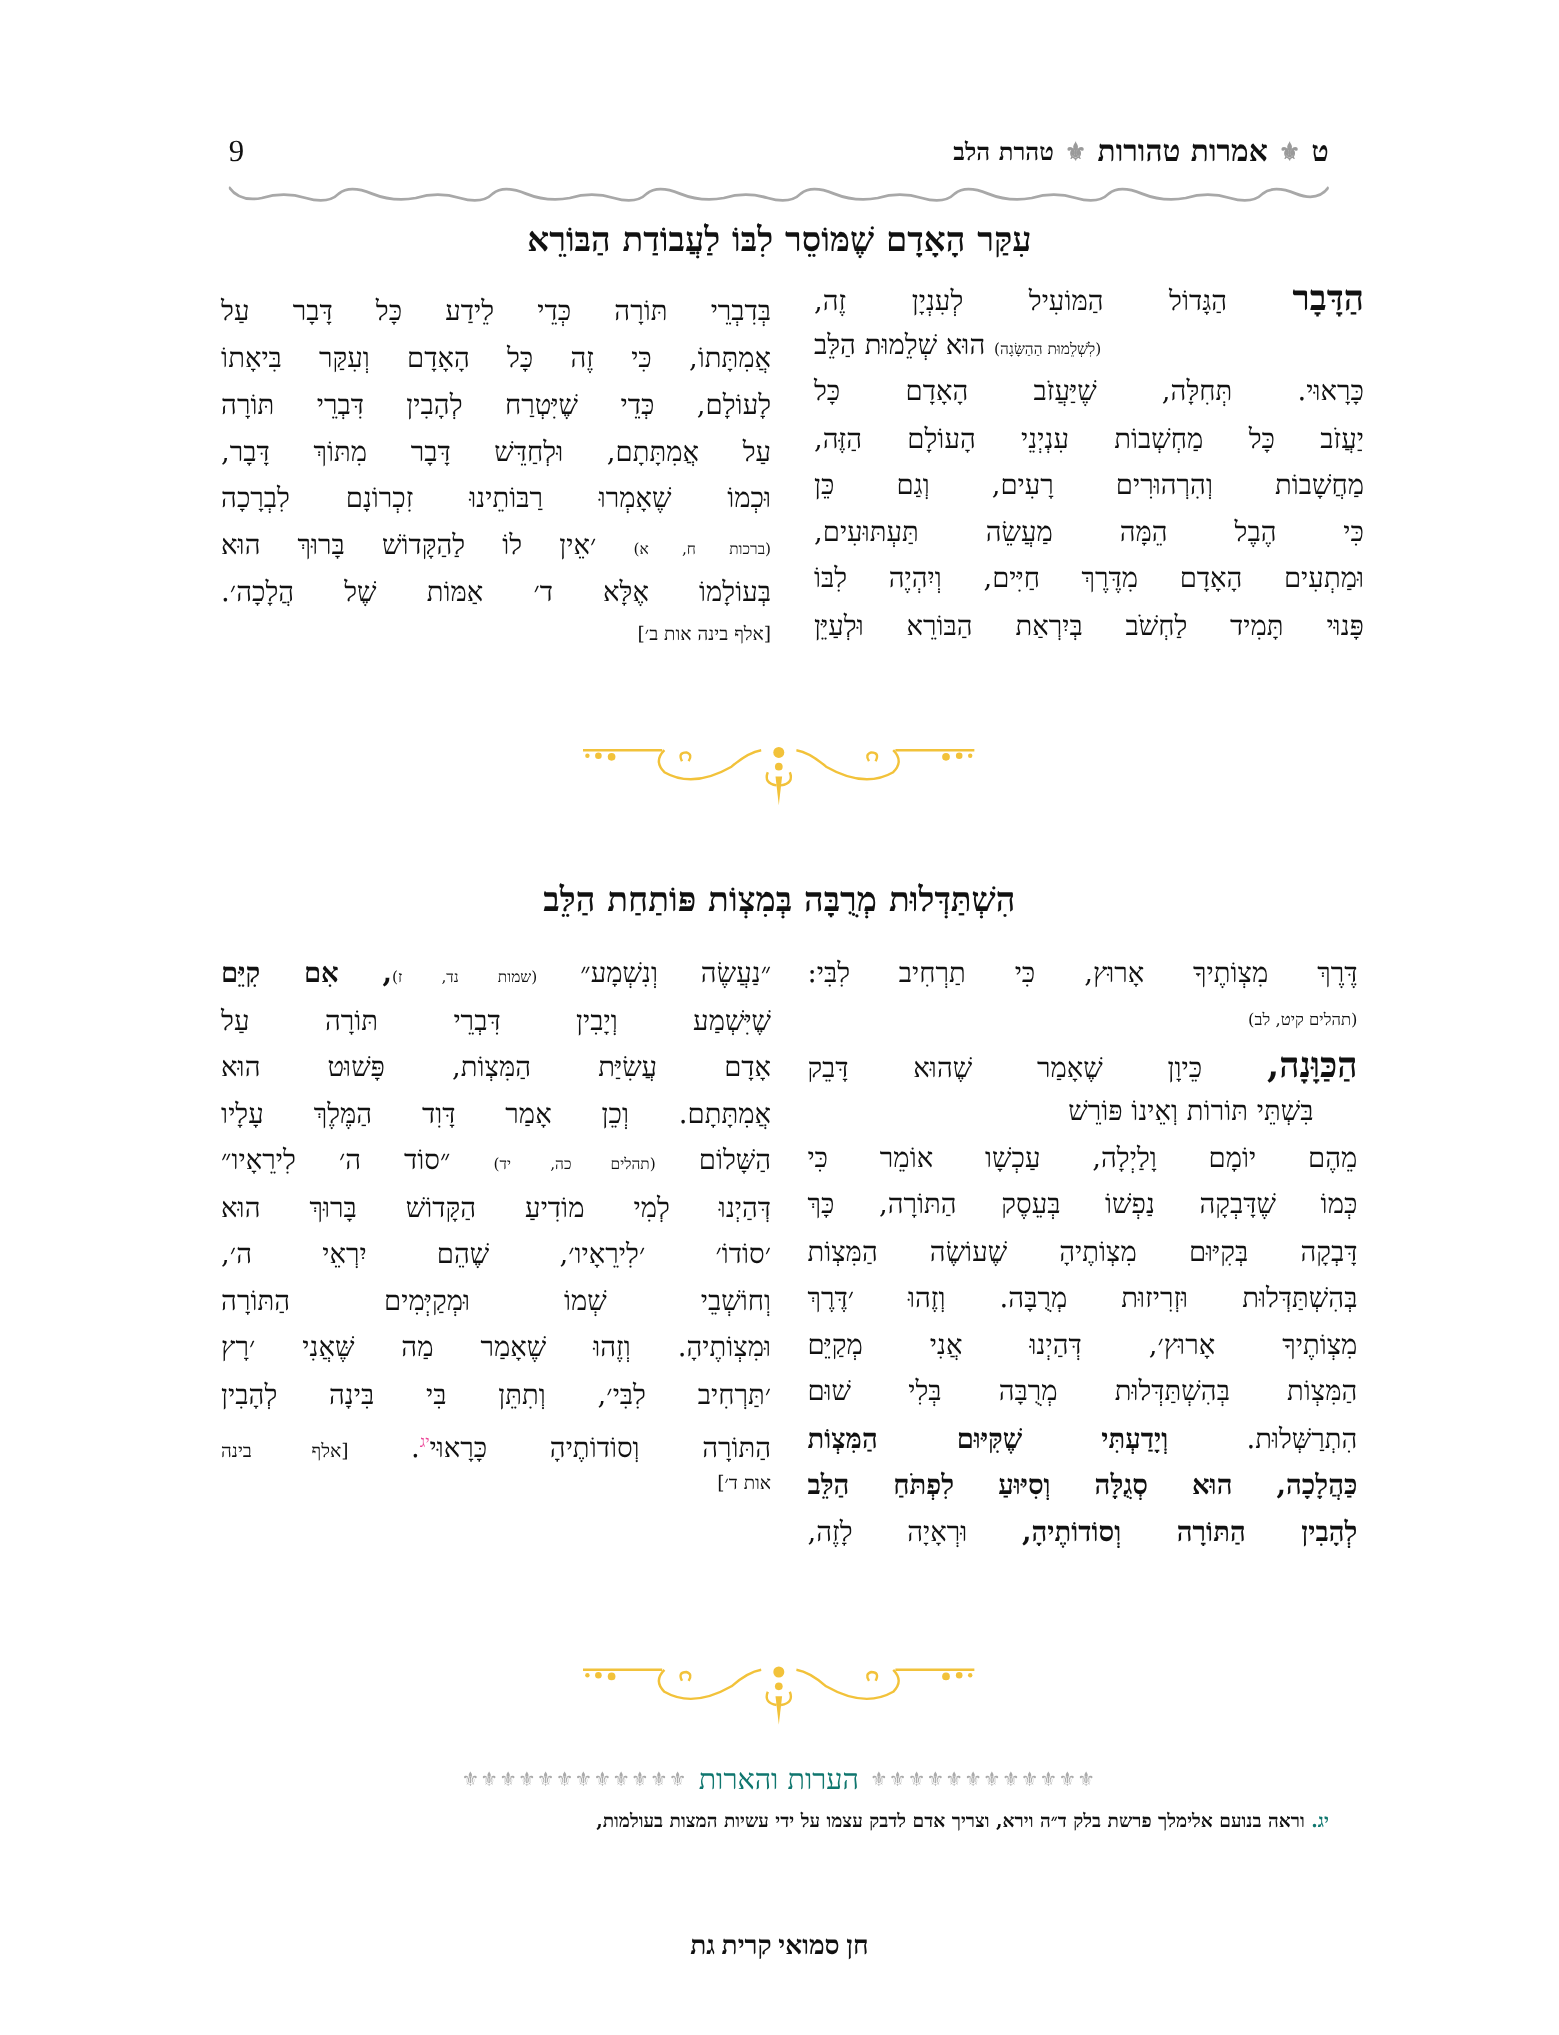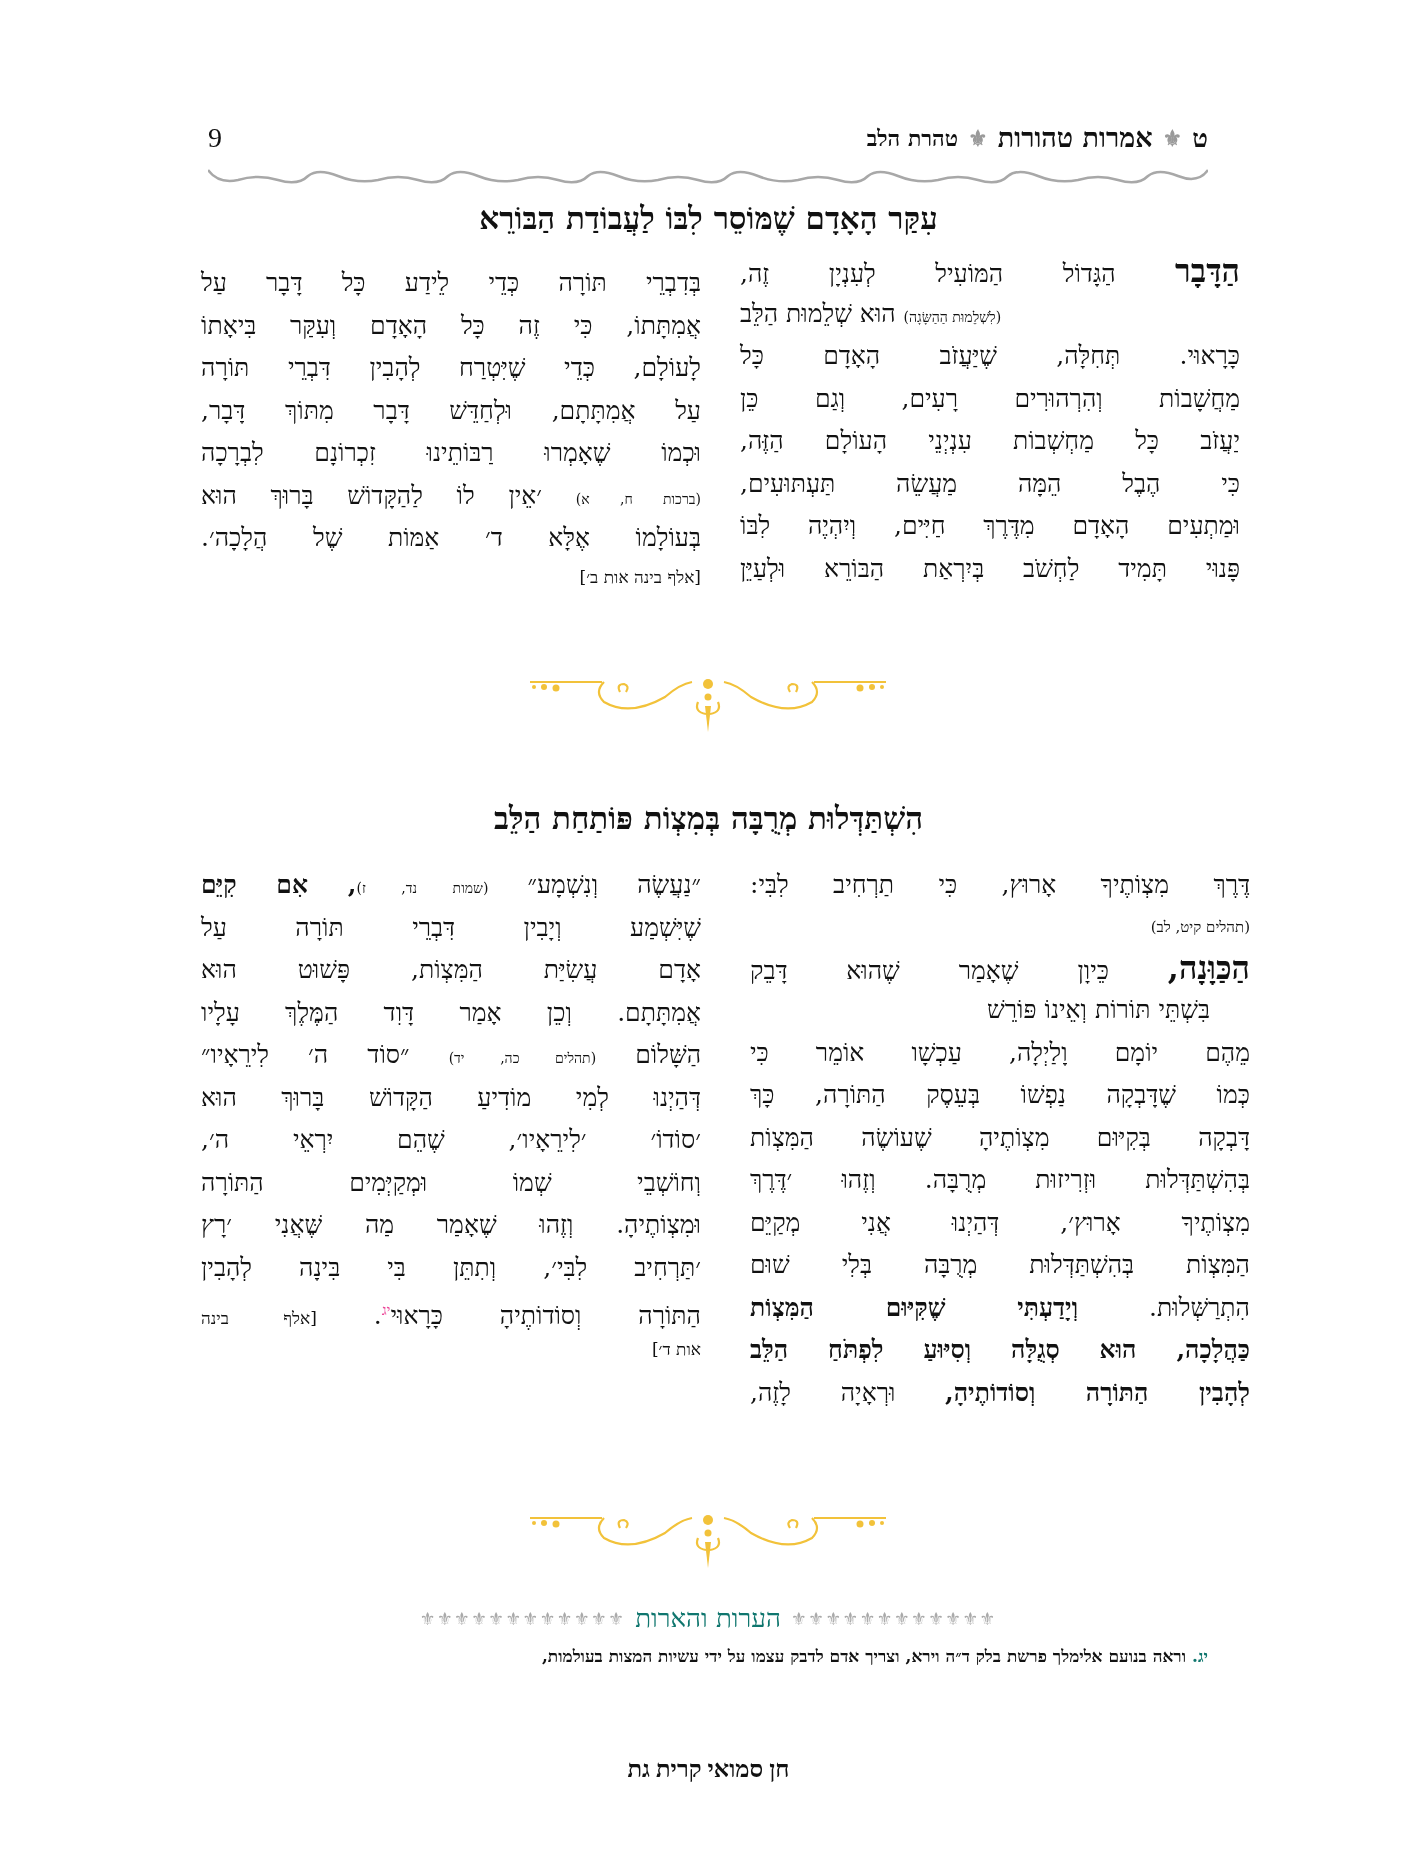--- a/index.html
+++ b/index.html
@@ -91,22 +91,22 @@
   <svg class="header-rule" viewBox="0 0 1000 22" preserveAspectRatio="none">
     <path d="M0 4 Q 10 18 30 14 Q 50 8 70 14 Q 90 20 100 10 Q 110 2 130 10 Q 150 18 170 14 Q 190 8 210 14 Q 230 20 240 10 Q 250 2 270 10 Q 290 18 310 14 Q 330 8 350 14 Q 370 20 380 10 Q 390 2 410 10 Q 430 18 450 14 Q 470 8 490 14 Q 510 20 520 10 Q 530 2 550 10 Q 570 18 590 14 Q 610 8 630 14 Q 650 20 660 10 Q 670 2 690 10 Q 710 18 730 14 Q 750 8 770 14 Q 790 20 800 10 Q 810 2 830 10 Q 850 18 870 14 Q 890 8 910 14 Q 930 20 940 10 Q 950 2 970 10 Q 990 18 1000 4" fill="none" stroke="#a8a8a8" stroke-width="2.5"></path>
   </svg>
 
   <div class="section-title" style="top:200px;">עִקַּר הָאָדָם שֶׁמּוֹסֵר לִבּוֹ לַעֲבוֹדַת הַבּוֹרֵא</div>
 
   <div class="col" style="right:177px; top:250px;">
     <span class="line"><span class="lead-word">הַדָּבָר</span><span> הַגָּדוֹל הַמּוֹעִיל לְעִנְיָן זֶה,</span></span>
     <span class="line" style="text-align-last:left;"><span class="small-ref">(לִשְׁלֵמוּת הַהַשָּׂגָה)</span> <span>הוּא שְׁלֵמוּת הַלֵּב</span></span>
     <span class="line">כָּרָאוּי. תְּחִלָּה, שֶׁיַּעֲזֹב הָאָדָם כָּל</span>
+    <span class="line">יַעֲזֹב כָּל מַחְשְׁבוֹת עִנְיְנֵי הָעוֹלָם הַזֶּה,</span>
     <span class="line">מַחֲשָׁבוֹת וְהִרְהוּרִים רָעִים, וְגַם כֵּן</span>
-    <span class="line">יַעֲזֹב כָּל מַחְשְׁבוֹת עִנְיְנֵי הָעוֹלָם הַזֶּה,</span>
     <span class="line">כִּי הֶבֶל הֵמָּה מַעֲשֵׂה תַּעְתּוּעִים,</span>
     <span class="line">וּמַתְעִים הָאָדָם מִדֶּרֶךְ חַיִּים, וְיִהְיֶה לִבּוֹ</span>
     <span class="line">פָּנוּי תָּמִיד לַחְשֹׁב בְּיִרְאַת הַבּוֹרֵא וּלְעַיֵּן</span>
   </div>
 
   <div class="col" style="right:716px; top:262px;">
     <span class="line">בְּדִבְרֵי תּוֹרָה כְּדֵי לֵידַע כָּל דָּבָר עַל</span>
     <span class="line">אֲמִתָּתוֹ, כִּי זֶה כָּל הָאָדָם וְעִקַּר בִּיאָתוֹ</span>
     <span class="line">לָעוֹלָם, כְּדֵי שֶׁיִּטְרַח לְהָבִין דִּבְרֵי תּוֹרָה</span>
     <span class="line">עַל אֲמִתָּתָם, וּלְחַדֵּשׁ דָּבָר מִתּוֹךְ דָּבָר,</span>
@@ -135,21 +135,21 @@
         <circle cx="342" cy="15" r="3"></circle>
         <circle cx="330" cy="16" r="3.5"></circle>
       <circle cx="178" cy="12" r="5"></circle>
         <circle cx="178" cy="25" r="3.5"></circle>
       <path d="M175 34 L178 60 L181 34 Z"></path>
     </g>
   </svg>
 
   <div class="section-title" style="top:800px;">הִשְׁתַּדְּלוּת מְרֻבָּה בְּמִצְוֹת פּוֹתַחַת הַלֵּב</div>
 
-  <div class="col" style="right:167px; top:864px;">
+  <div class="col" style="right:183px; top:864px;">
     <span class="line" style="text-align-last:justify;">דֶּרֶךְ מִצְוֹתֶיךָ אָרוּץ, כִּי תַרְחִיב לִבִּי:</span>
     <span class="ref-line">(תהלים קיט, לב)</span>
     <span class="line"><span class="lead-word">הַכַּוָּנָה,</span><span> כֵּיוָן שֶׁאָמַר שֶׁהוּא דָּבֵק</span></span>
     <span class="line last" style="padding-right:40px;">בִּשְׁתֵּי תּוֹרוֹת וְאֵינוֹ פּוֹרֵשׁ</span>
     <span class="line">מֵהֶם יוֹמָם וָלַיְלָה, עַכְשָׁו אוֹמֵר כִּי</span>
     <span class="line">כְּמוֹ שֶׁדָּבְקָה נַפְשׁוֹ בְּעֵסֶק הַתּוֹרָה, כָּךְ</span>
     <span class="line">דָּבְקָה בְּקִיּוּם מִצְוֹתֶיהָ שֶׁעוֹשֶׂה הַמִּצְוֹת</span>
     <span class="line">בְּהִשְׁתַּדְּלוּת וּזְרִיזוּת מְרֻבָּה. וְזֶהוּ ׳דֶּרֶךְ</span>
     <span class="line">מִצְוֹתֶיךָ אָרוּץ׳, דְּהַיְנוּ אֲנִי מְקַיֵּם</span>
     <span class="line">הַמִּצְוֹת בְּהִשְׁתַּדְּלוּת מְרֻבָּה בְּלִי שׁוּם</span>

